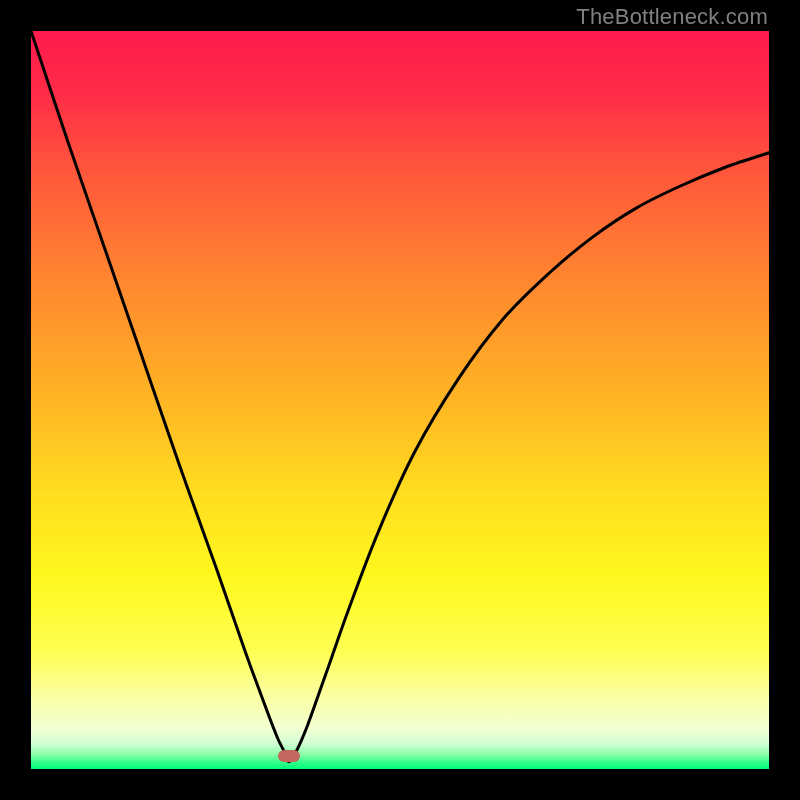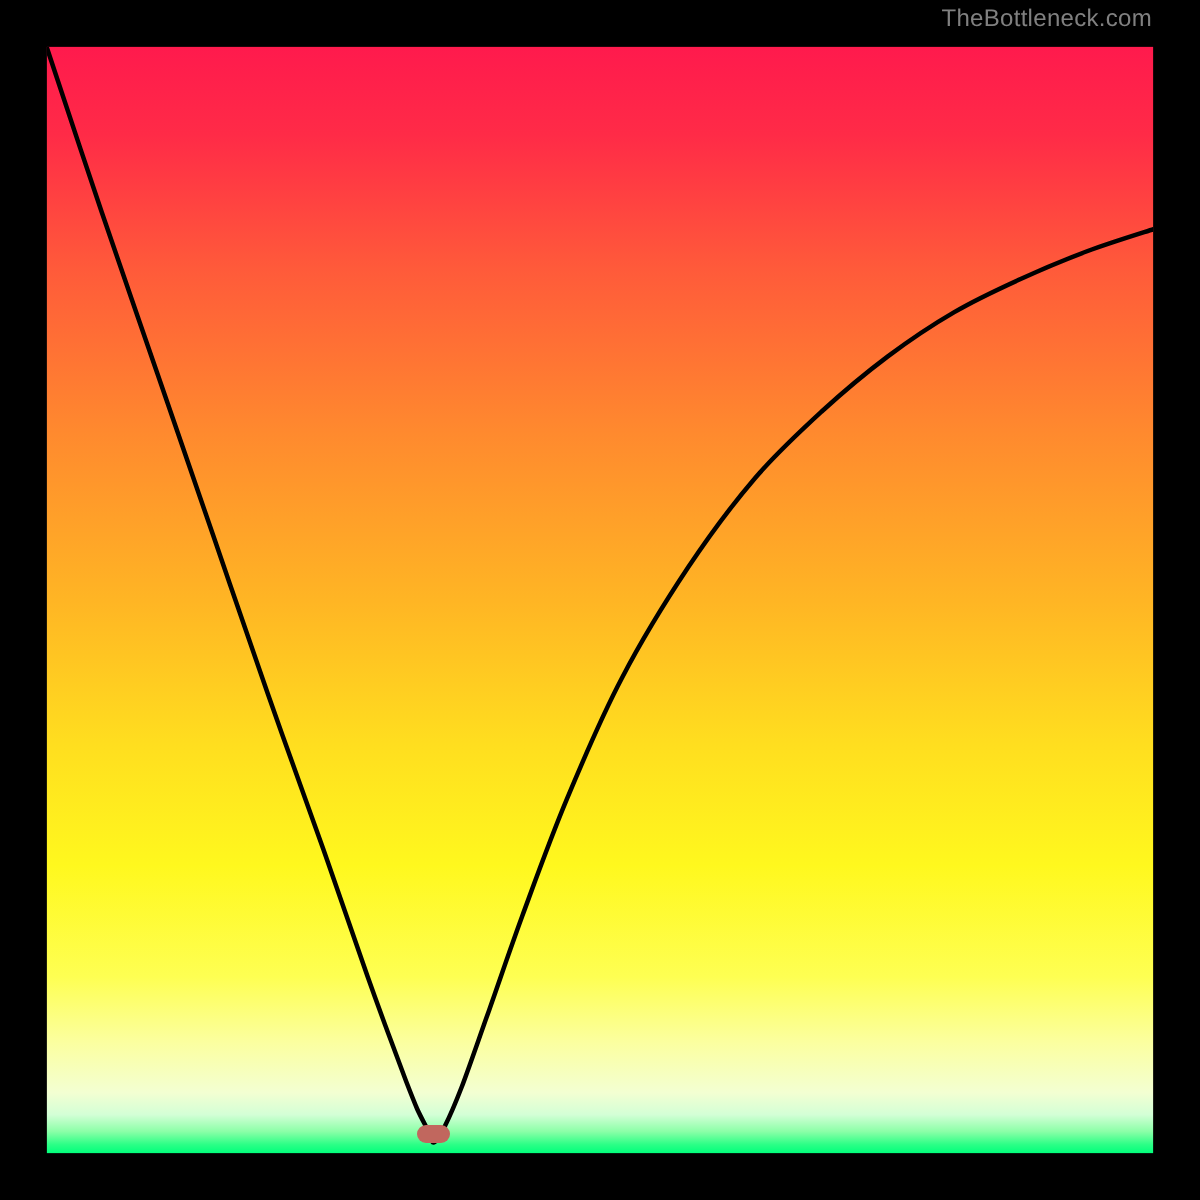--- a/index.html
+++ b/index.html
@@ -21,21 +21,21 @@
   }
   .gradient {
     position: absolute;
     inset: 0;
   }
   .watermark {
     position: absolute;
     top: 4px;
     right: 32px;
     color: #808080;
-    font-size: 16px;
+    font-size: 22px;
     font-weight: 400;
     letter-spacing: 0.2px;
   }
   .curve {
     position: absolute;
     inset: 0;
   }
   .marker {
     position: absolute;
     width: 22px;

